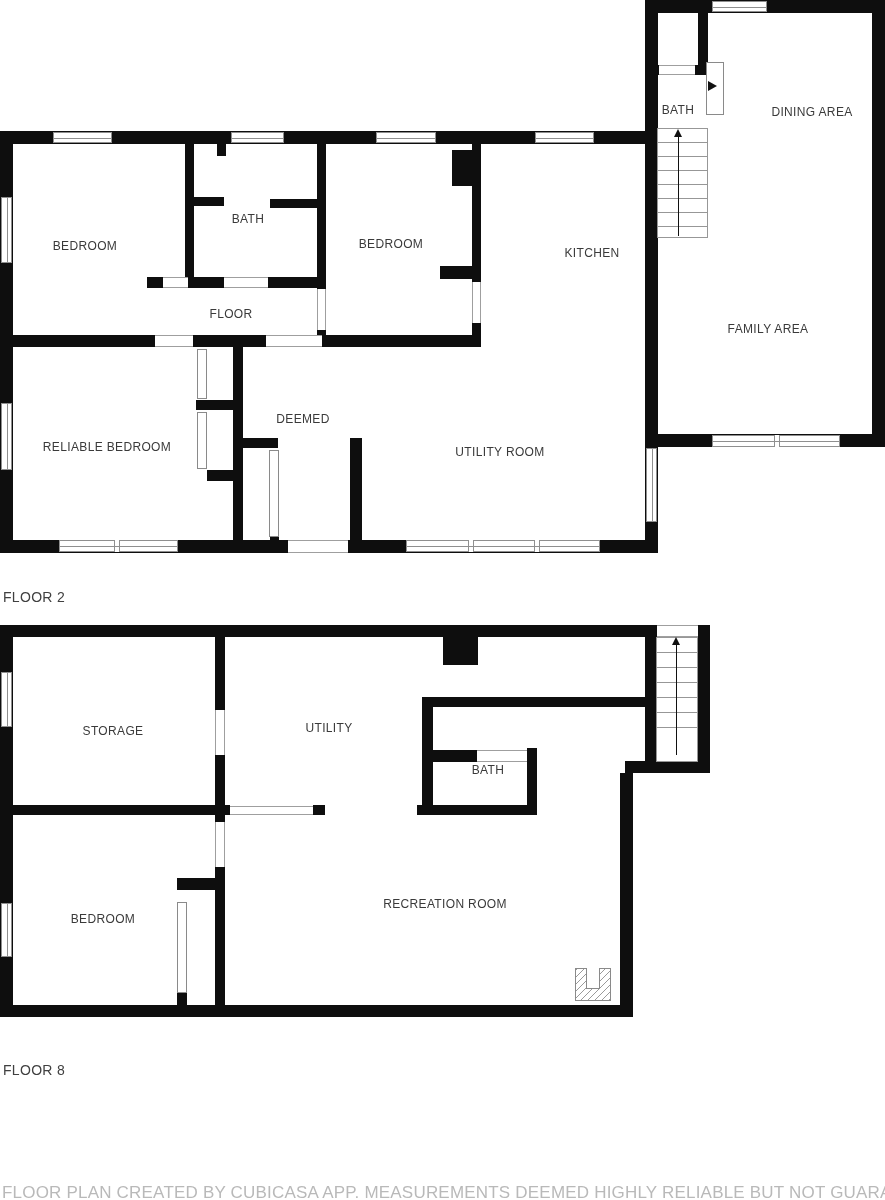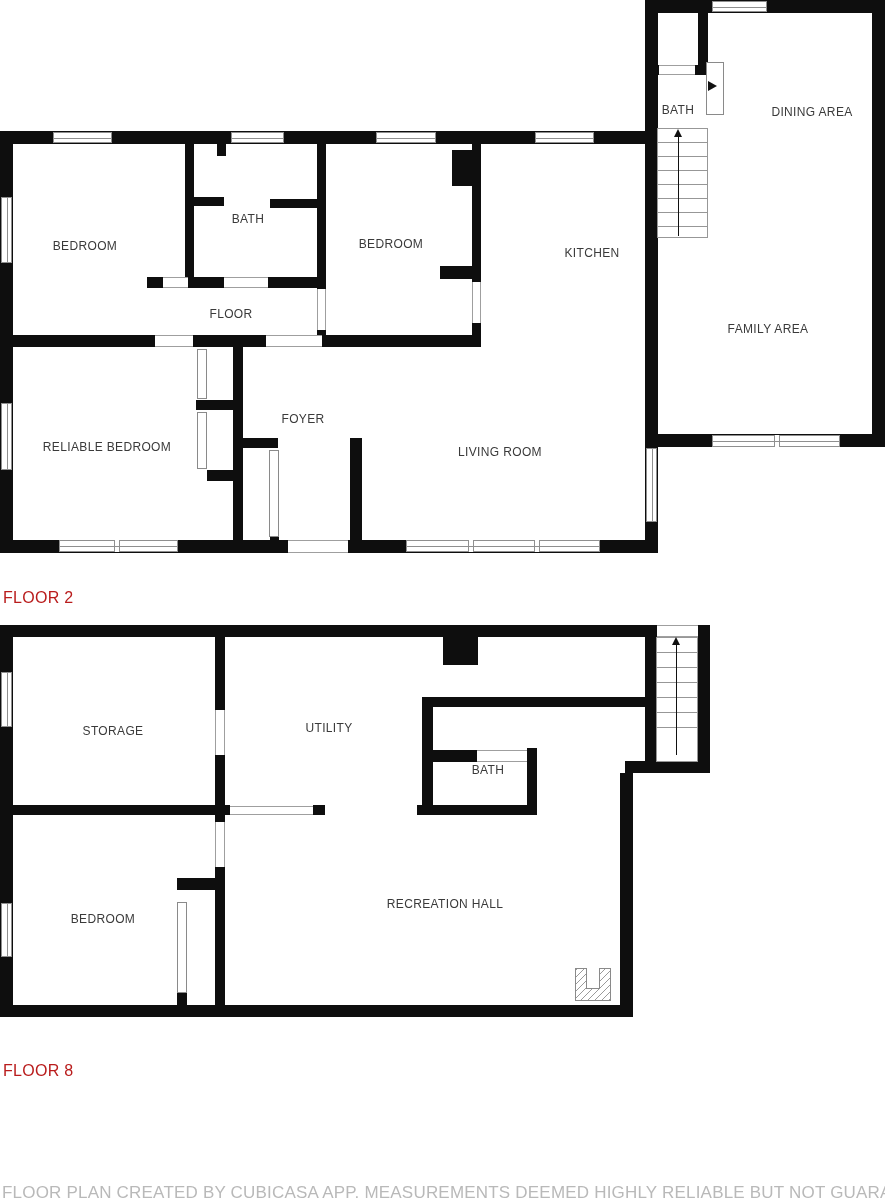--- a/index.html
+++ b/index.html
@@ -20,21 +20,21 @@
          background:repeating-linear-gradient(to bottom,transparent 0 13px,#979797 13px 14px);}
   .steps15{position:absolute;left:0;right:0;
          background:repeating-linear-gradient(to bottom,transparent 0 14px,#979797 14px 15px);}
   .aline{position:absolute;background:#111;}
   .ah-up{position:absolute;width:0;height:0;border-left:4px solid transparent;
          border-right:4px solid transparent;border-bottom:8px solid #111;}
   .ah-right{position:absolute;width:0;height:0;border-top:5px solid transparent;
          border-bottom:5px solid transparent;border-left:9px solid #111;}
   .lbl{position:absolute;transform:translate(-50%,-50%);font-size:12px;color:#3a3a3a;
        letter-spacing:.35px;white-space:nowrap;}
-  .ftag{position:absolute;font-size:16px;color:#b91c1c;letter-spacing:.3px;white-space:nowrap;}
+  .ftag{position:absolute;font-size:14px;color:#404040;letter-spacing:.3px;white-space:nowrap;}
   .fireplace{position:absolute;box-sizing:border-box;border:1px solid #8a8a8a;
        background:repeating-linear-gradient(135deg,#9a9a9a 0 1px,transparent 1px 5px);}
   .fp-notch{position:absolute;box-sizing:border-box;background:#fff;
        border-left:1px solid #8a8a8a;border-right:1px solid #8a8a8a;border-bottom:1px solid #8a8a8a;}
   .footer{position:absolute;font-size:17px;color:#b9b9b9;letter-spacing:.2px;white-space:nowrap;}
 </style>
 </head>
 <body>
 
 <div id="page">
@@ -116,22 +116,22 @@
 
     <div class="lbl" style="left:85px;top:246px">BEDROOM</div>
     <div class="lbl" style="left:248px;top:219px">BATH</div>
     <div class="lbl" style="left:391px;top:244px">BEDROOM</div>
     <div class="lbl" style="left:592px;top:253px">KITCHEN</div>
     <div class="lbl" style="left:678px;top:110px">BATH</div>
     <div class="lbl" style="left:812px;top:112px">DINING AREA</div>
     <div class="lbl" style="left:768px;top:329px">FAMILY AREA</div>
     <div class="lbl" style="left:231px;top:314px">FLOOR</div>
     <div class="lbl" style="left:107px;top:447px">RELIABLE BEDROOM</div>
-    <div class="lbl" style="left:303px;top:419px">FOYER</div>
-    <div class="lbl" style="left:500px;top:452px">LIVING ROOM</div>
+    <div class="lbl" style="left:303px;top:419px">DEEMED</div>
+    <div class="lbl" style="left:500px;top:452px">UTILITY ROOM</div>
     <div class="ftag" style="left:3px;top:589px">FLOOR 2</div>
   </div>
 
   <div>
 
     <div class="w" style="left:0px;top:625px;width:710px;height:12px"></div>
     <div class="w" style="left:0px;top:625px;width:13px;height:392px"></div>
     <div class="w" style="left:0px;top:1005px;width:633px;height:12px"></div>
     <div class="w" style="left:698px;top:625px;width:12px;height:148px"></div>
     <div class="w" style="left:625px;top:761px;width:85px;height:12px"></div>
@@ -168,18 +168,18 @@
     <div class="aline" style="left:676px;top:645px;width:1px;height:110px"></div>
     <div class="ah-up" style="left:672px;top:637px"></div>
 
     <div class="fireplace" style="left:575px;top:968px;width:36px;height:33px"></div>
     <div class="fp-notch" style="left:586px;top:968px;width:14px;height:21px"></div>
 
     <div class="lbl" style="left:113px;top:731px">STORAGE</div>
     <div class="lbl" style="left:329px;top:728px">UTILITY</div>
     <div class="lbl" style="left:488px;top:770px">BATH</div>
     <div class="lbl" style="left:103px;top:919px">BEDROOM</div>
-    <div class="lbl" style="left:445px;top:904px">RECREATION HALL</div>
+    <div class="lbl" style="left:445px;top:904px">RECREATION ROOM</div>
     <div class="ftag" style="left:3px;top:1062px">FLOOR 8</div>
   </div>
 
   <div class="footer" style="left:2px;top:1183px">FLOOR PLAN CREATED BY CUBICASA APP. MEASUREMENTS DEEMED HIGHLY RELIABLE BUT NOT GUARANTEED.</div>
 </div>
 
 </body></html>

